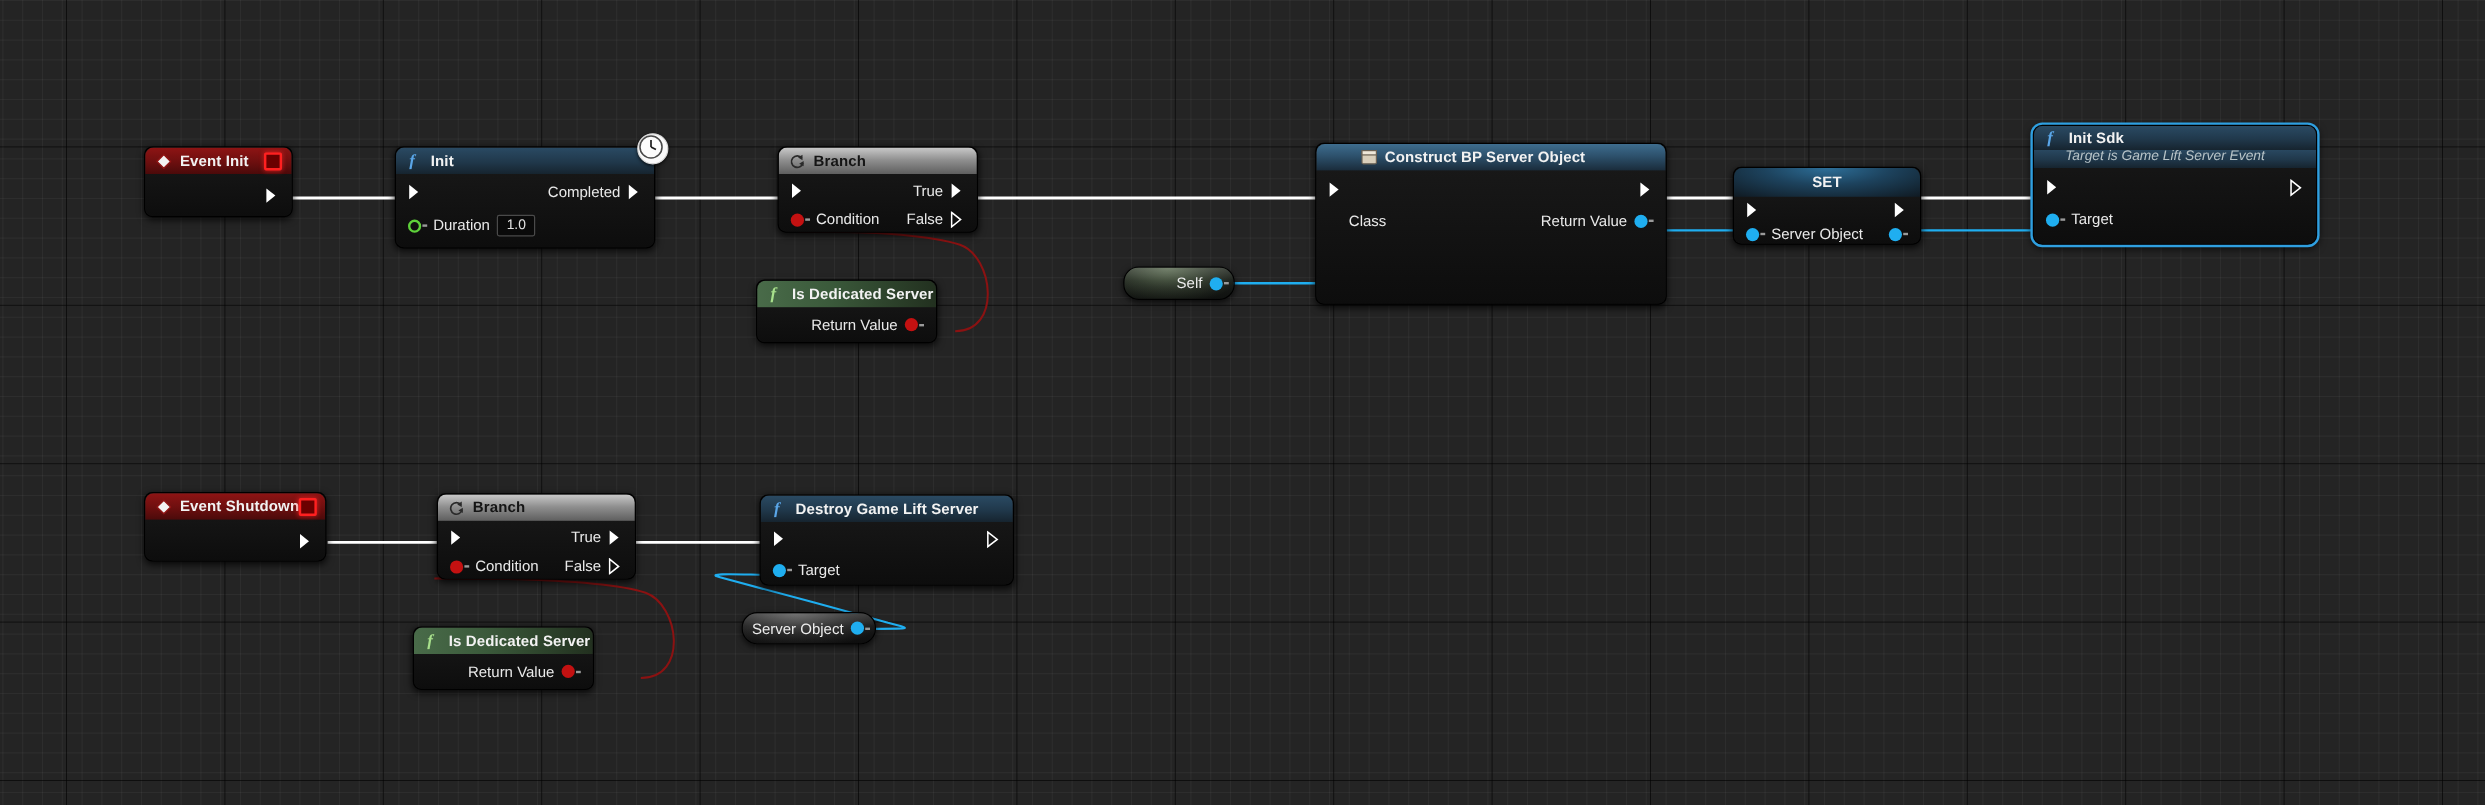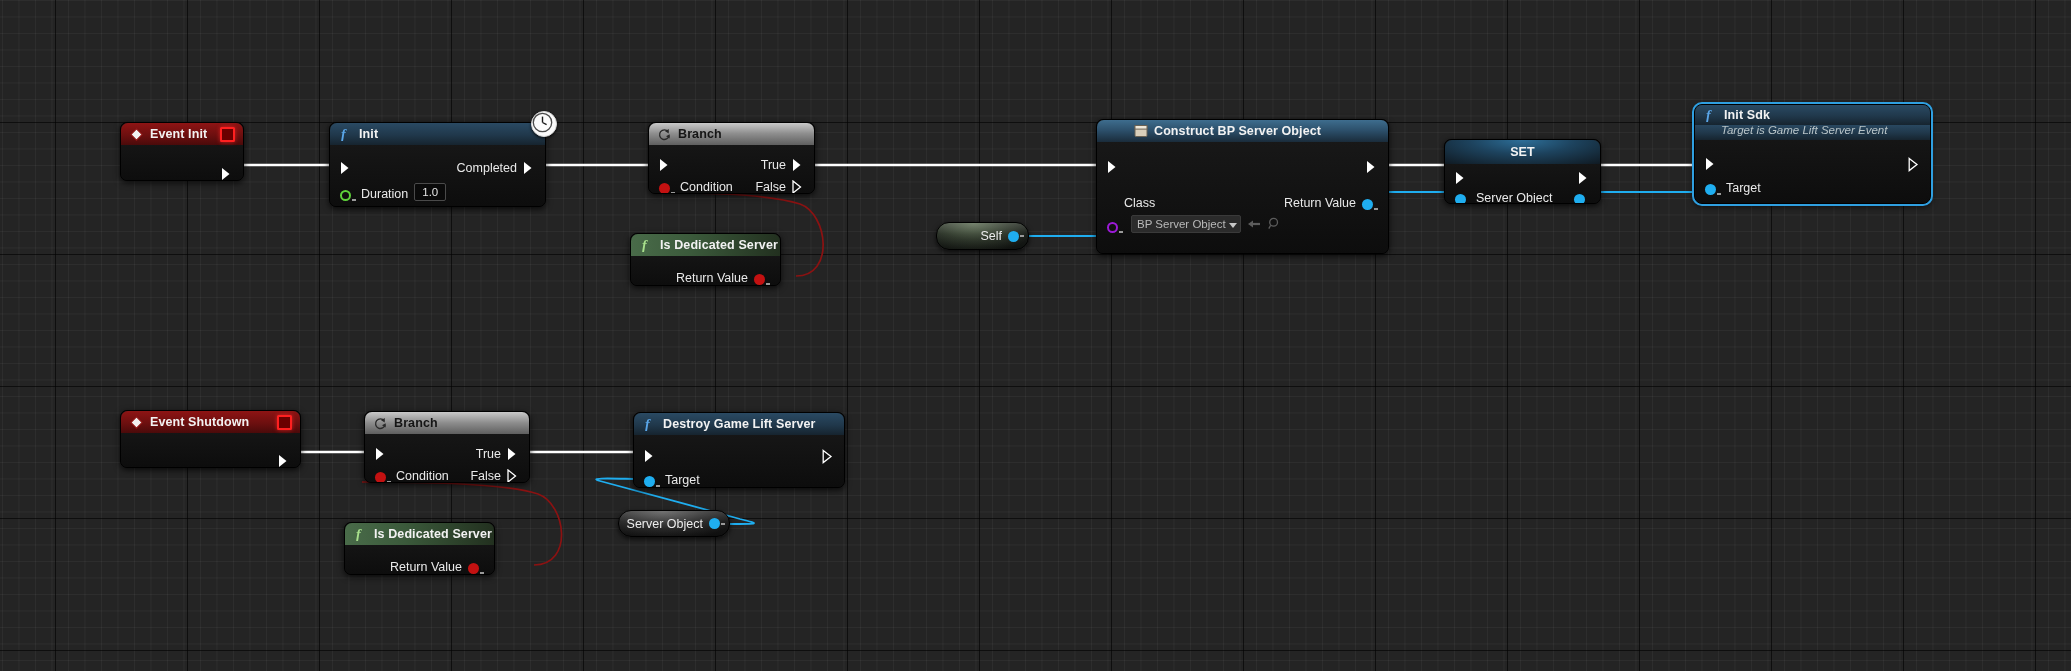--- a/index.html
+++ b/index.html
@@ -109,21 +109,21 @@
   .t-set {
     justify-content: center;
     background: radial-gradient(ellipse 75% 130% at 50% 0%, #2d6f99 0%, #1d435e 45%, #101b24 100%);
     height: 24px;
   }
   
   .row {
     position: relative;
     height: 21px;
     display: flex;
-    align-items: flex-end;
+    align-items: center;
     color: #e8e8e8;
     font-size: 12.5px;
     white-space: nowrap;
   }
   .row-label { color:#e9e9e9; }
   .spacer { flex: 1 1 auto; }
 
   
   .pin-exec {
     width: 12px; height: 14px;
@@ -424,47 +424,27 @@
               <polygon points="1,1 8.5,7 1,13" fill="#ffffff"></polygon>
             </svg>
         </span>
         <span class="spacer"></span>
         <span class="pin-exec pin-right">
           <svg width="12" height="14" viewBox="0 0 12 14">
               <polygon points="1,1 8.5,7 1,13" fill="#ffffff"></polygon>
             </svg>
         </span>
       </div>
-      <div class="row" style="height:20px;margin-top:16px;">
+      <div class="row" style="height:20px;">
         <span style="width:27px;"></span>
         <span class="row-label">Class</span>
         <span class="spacer"></span>
         <span class="row-label">Return Value</span>
         <span class="pin-dot blue" style="margin-left:6px;"></span>
         <span class="pin-tail pin-right"></span>
-      </div>
-      <div class="row" style="height:23px;">
-        <span class="pin-dot purple-ring pin-left"></span>
-        <span class="pin-tail"></span>
-        <span class="combo" style="margin-left:8px;">
-          <span>BP Server Object</span>
-          <span class="combo-arrow"></span>
-        </span>
-        <span class="mini-icon">
-          <svg width="15" height="12" viewBox="0 0 15 12">
-            <path d="M13 6 L4 6" stroke="#9a9a9a" stroke-width="2.2" fill="none"></path>
-            <polygon points="1,6 6,2.4 6,9.6" fill="#9a9a9a"></polygon>
-          </svg>
-        </span>
-        <span class="mini-icon">
-          <svg width="13" height="13" viewBox="0 0 13 13">
-            <circle cx="5.6" cy="5.2" r="3.9" stroke="#9a9a9a" stroke-width="1.3" fill="none"></circle>
-            <line x1="2.6" y1="8.4" x2="0.8" y2="11.6" stroke="#9a9a9a" stroke-width="1.3"></line>
-          </svg>
-        </span>
       </div>
     </div>
   </div>
 
   <div class="node" style="left:1444px; top:139px; width:157px; height:65px;">
     <div class="node-body">
       <div class="title t-set">
         <span class="spacer"></span>
         <span>SET</span>
         <span class="spacer"></span>
@@ -518,21 +498,21 @@
         </span>
       </div>
       <div class="row" style="height:24px;">
         <span class="pin-dot blue pin-left"></span>
         <span class="pin-tail"></span>
         <span class="row-label" style="margin-left:5px;">Target</span>
       </div>
     </div>
   </div>
 
-  <div class="node" style="left:120px; top:410px; width:181px; height:58px;">
+  <div class="node" style="left:120px; top:410px; width:152px; height:58px;">
     <div class="node-body">
       <div class="title t-event">
         <span class="title-icon">
           <svg width="13" height="13" viewBox="0 0 13 13">
               <polygon points="6.5,0.8 12.2,6.5 6.5,12.2 0.8,6.5" fill="#f2f2f2" stroke="#8e1414" stroke-width="1.2"></polygon>
             </svg>
         </span>
         <span>Event Shutdown</span>
         <span class="spacer"></span>
         <span class="evt-square"></span>

